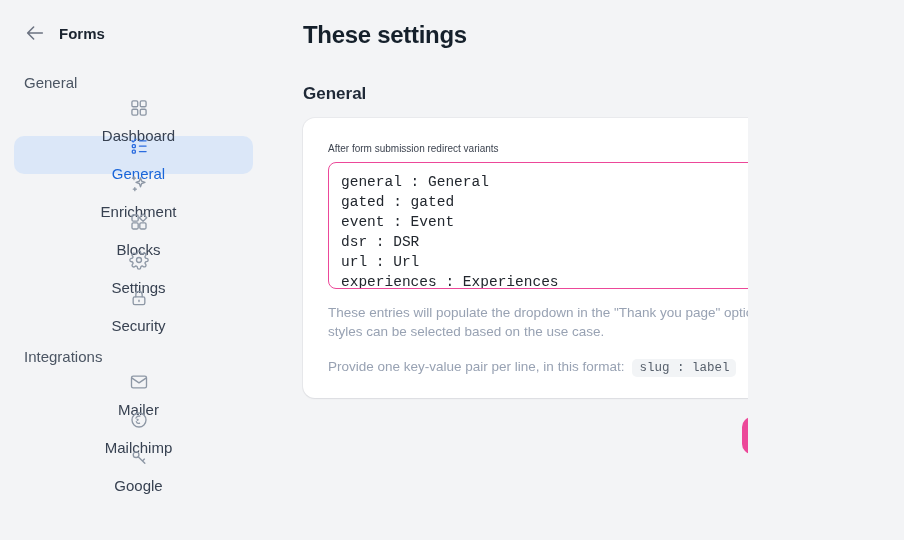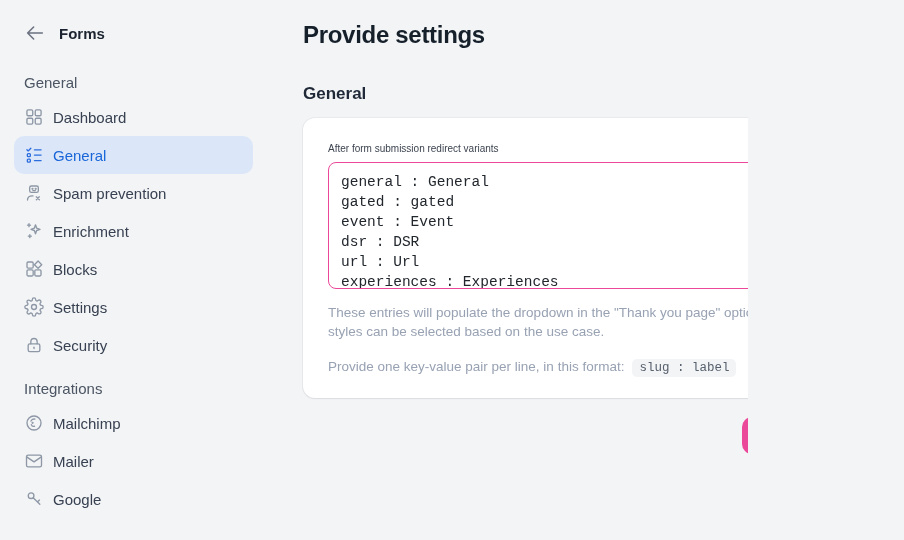--- a/index.html
+++ b/index.html
@@ -7,24 +7,24 @@
     -webkit-font-smoothing:antialiased;}
   .stage{position:relative;width:748px;height:540px;overflow:hidden;}
 
   
   .sidebar{position:absolute;left:0;top:0;width:280px;height:540px;
     padding:20px 0 0 14px;box-sizing:border-box;}
   .back-row{display:flex;align-items:center;gap:13px;padding-left:10px;height:26px;cursor:pointer;}
   .back-row .ico{color:#6b7280;display:flex;}
   .back-label{font-size:15px;font-weight:600;color:#1b2430;}
   .section-title{margin:28px 0 0 10px;height:20px;font-size:15px;color:#4b5563;}
-  .section-title.s1{margin-top:16px;}
+  .section-title.s1{margin-top:22px;}
   .nav{margin-top:4px;}
   .nav-item{display:flex;align-items:center;gap:9px;height:38px;padding-left:10px;
-    margin-right:27px;border-radius:10px;font-size:15px;color:#374151;cursor:pointer;}
+    margin-right:27px;border-radius:10px;font-size:15px;color:#374151;cursor:pointer;flex-direction:column;}
   .nav-item .ico{width:20px;height:20px;color:#8d97a5;display:flex;flex:0 0 auto;}
   .nav-item.selected{background:#dbe7f8;color:#1a66d9;font-weight:500;}
   .nav-item.selected .ico{color:#2b6cdf;}
   svg{display:block;}
 
   
   .main{position:absolute;left:303px;top:0;width:574px;}
   .page-title{margin:21px 0 0;font-size:24px;font-weight:700;color:#15202b;letter-spacing:-.3px;}
   .section-heading{margin:35px 0 0;font-size:17px;font-weight:600;color:#1f2937;}
   .card{margin-top:14px;height:280px;box-sizing:border-box;background:#fff;border-radius:12px;
@@ -84,33 +84,20 @@
                 <path d="M12.5 12.1h8"></path>
                 <rect x="4" y="16.9" width="3.6" height="3.6" rx="1"></rect>
                 <path d="M12.5 18.7h8"></path>
               </svg>
             </span>
             <span>General</span>
           </div>
           <div class="nav-item">
             <span class="ico">
               <svg width="20" height="20" viewBox="0 0 24 24" fill="none" stroke="currentColor" stroke-width="1.6" stroke-linecap="round" stroke-linejoin="round">
-                <rect x="6.8" y="3.6" width="10.4" height="7.6" rx="2"></rect>
-                <circle cx="10.2" cy="7" r="0.55" fill="currentColor"></circle>
-                <circle cx="14" cy="7" r="0.55" fill="currentColor"></circle>
-                <path d="M10.6 9.1h3"></path>
-                <path d="M4.2 20.4c0-3 2.6-4.9 6-4.9h.6"></path>
-                <path d="M14.8 16.6l3.6 3.6M18.4 16.6l-3.6 3.6"></path>
-              </svg>
-            </span>
-            <span>Spam prevention</span>
-          </div>
-          <div class="nav-item">
-            <span class="ico">
-              <svg width="20" height="20" viewBox="0 0 24 24" fill="none" stroke="currentColor" stroke-width="1.6" stroke-linecap="round" stroke-linejoin="round">
                 <path d="M13.8 4.6 15.2 8.6l4 1.4-4 1.4-1.4 4-1.4-4-4-1.4 4-1.4z"></path>
                 <path d="M6 3.2v3.6M4.2 5h3.6"></path>
                 <path d="M7 16.4v3.6M5.2 18.2h3.6"></path>
               </svg>
             </span>
             <span>Enrichment</span>
           </div>
           <div class="nav-item">
             <span class="ico">
               <svg width="20" height="20" viewBox="0 0 24 24" fill="none" stroke="currentColor" stroke-width="1.6" stroke-linecap="round" stroke-linejoin="round">
@@ -140,52 +127,52 @@
               </svg>
             </span>
             <span>Security</span>
           </div>
         </nav>
         <div class="section-title s1">Integrations</div>
         <nav class="nav">
           <div class="nav-item">
             <span class="ico">
               <svg width="20" height="20" viewBox="0 0 24 24" fill="none" stroke="currentColor" stroke-width="1.6" stroke-linecap="round" stroke-linejoin="round">
+                <rect x="3" y="5" width="18" height="14" rx="2"></rect>
+                <path d="M3.6 7.4 12 13l8.4-5.6"></path>
+              </svg>
+            </span>
+            <span>Mailer</span>
+          </div>
+          <div class="nav-item">
+            <span class="ico">
+              <svg width="20" height="20" viewBox="0 0 24 24" fill="none" stroke="currentColor" stroke-width="1.6" stroke-linecap="round" stroke-linejoin="round">
                 <circle cx="12" cy="12" r="8.4"></circle>
                 <path d="M8.4 9.8c.6-1.9 2.8-3 4.7-2.4"></path>
                 <path d="M8.8 13.9c.5 1.6 2.2 2.5 3.8 2"></path>
                 <circle cx="10.3" cy="11.7" r="0.55" fill="currentColor"></circle>
               </svg>
             </span>
             <span>Mailchimp</span>
           </div>
           <div class="nav-item">
             <span class="ico">
               <svg width="20" height="20" viewBox="0 0 24 24" fill="none" stroke="currentColor" stroke-width="1.6" stroke-linecap="round" stroke-linejoin="round">
-                <rect x="3" y="5" width="18" height="14" rx="2"></rect>
-                <path d="M3.6 7.4 12 13l8.4-5.6"></path>
-              </svg>
-            </span>
-            <span>Mailer</span>
-          </div>
-          <div class="nav-item">
-            <span class="ico">
-              <svg width="20" height="20" viewBox="0 0 24 24" fill="none" stroke="currentColor" stroke-width="1.6" stroke-linecap="round" stroke-linejoin="round">
                 <circle cx="8.5" cy="8" r="3.4"></circle>
                 <path d="M11 10.4 19 18.4M16.2 15.6l2.3-2.3"></path>
               </svg>
             </span>
             <span>Google</span>
           </div>
         </nav>
       </div>
   </aside>
 
   <main class="main">
-    <h1 class="page-title">Provide settings</h1>
+    <h1 class="page-title">These settings</h1>
     <h2 class="section-heading">General</h2>
 
     <section class="card">
       <div class="field-label">After form submission redirect variants</div>
 
       <div class="editor-wrap">
         <textarea spellcheck="false" style="">general : General
 gated : gated
 event : Event
 dsr : DSR

